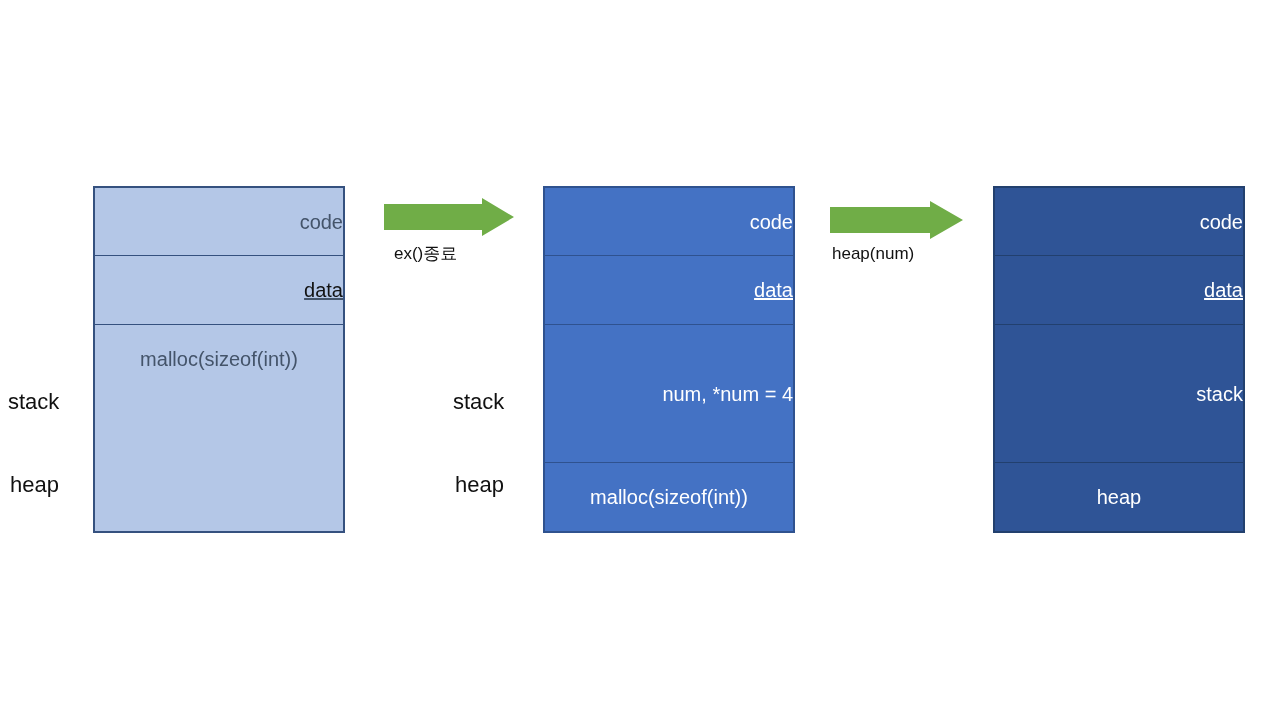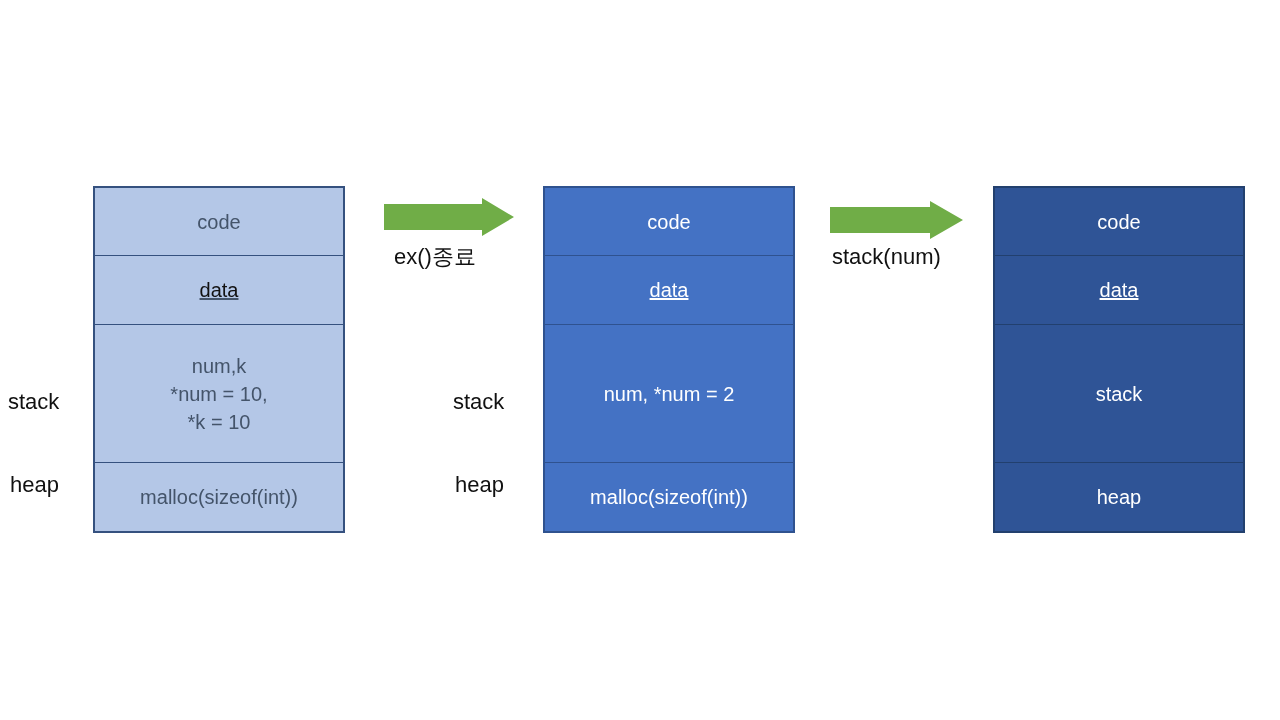--- a/index.html
+++ b/index.html
@@ -28,21 +28,21 @@
     align-items: center;
     justify-content: center;
     text-align: center;
     font-size: 20px;
     line-height: 28px;
   }
   .h-code  { height: 68px; }
   .h-data  { height: 69px; text-decoration: underline; }
   .h-stack { height: 138px; }
   .h-heap  { height: 68px; text-align: center; }
-  .divided { border-bottom-style: solid; border-bottom-width: 1.5px; }
+  .divided { border-bottom-style: solid; border-bottom-width: 1.5px; align-items: flex-end; }
 
   
   .box-1 { left: 93px;  background: #b4c7e7; border-color: #35517f; color: #44546a; }
   .box-1 .divided { border-bottom-color: #35517f; }
   .box-1 .data-text { color: #121212; }
 
   
   .box-2 { left: 543px; background: #4472c4; border-color: #2f528f; color: #ffffff; }
   .box-2 .divided { border-bottom-color: #2f528f; }
 
@@ -54,44 +54,39 @@
     position: absolute;
     font-size: 22px;
     color: #111111;
     white-space: nowrap;
   }
   .arrow {
     position: absolute;
   }
   .arrow-label {
     position: absolute;
-    font-size: 22px;
+    font-size: 17px;
     color: #111111;
     white-space: nowrap;
   }
 </style>
 </head>
 <body>
 
 <div class="slide">
 
   <div class="side-label" style="left:8px; top:389px;">stack</div>
   <div class="side-label" style="left:10px; top:472px;">heap</div>
 
   <div class="memory-box box-1">
     <div class="section h-code divided">
       <span>code</span>
     </div>
     <div class="section h-data divided">
       <span class="data-text">data</span>
-    </div>
-    <div class="section h-stack divided">
-      <span>num,k</span>
-      <span>*num = 10,</span>
-      <span>*k = 10</span>
     </div>
     <div class="section h-heap">
       <span>malloc(sizeof(int))</span>
     </div>
   </div>
 
   <svg class="arrow" style="left:384px; top:197px;" width="130" height="40" viewBox="0 0 130 40">
     <polygon points="0,7 98,7 98,1 130,20 98,39 98,33 0,33" fill="#70ad47"></polygon>
   </svg>
   <div class="arrow-label" style="left:394px; top:242px;">ex()종료</div>
@@ -100,31 +95,31 @@
   <div class="side-label" style="left:455px; top:472px;">heap</div>
 
   <div class="memory-box box-2">
     <div class="section h-code divided">
       <span>code</span>
     </div>
     <div class="section h-data divided">
       <span>data</span>
     </div>
     <div class="section h-stack divided">
-      <span>num, *num = 2</span>
+      <span>num, *num = 4</span>
     </div>
     <div class="section h-heap">
       <span>malloc(sizeof(int))</span>
     </div>
   </div>
 
   <svg class="arrow" style="left:830px; top:200px;" width="133" height="40" viewBox="0 0 133 40">
     <polygon points="0,7 100,7 100,1 133,20 100,39 100,33 0,33" fill="#70ad47"></polygon>
   </svg>
-  <div class="arrow-label" style="left:832px; top:244px;">stack(num)</div>
+  <div class="arrow-label" style="left:832px; top:244px;">heap(num)</div>
 
   <div class="memory-box box-3">
     <div class="section h-code divided">
       <span>code</span>
     </div>
     <div class="section h-data divided">
       <span>data</span>
     </div>
     <div class="section h-stack divided">
       <span>stack</span>

